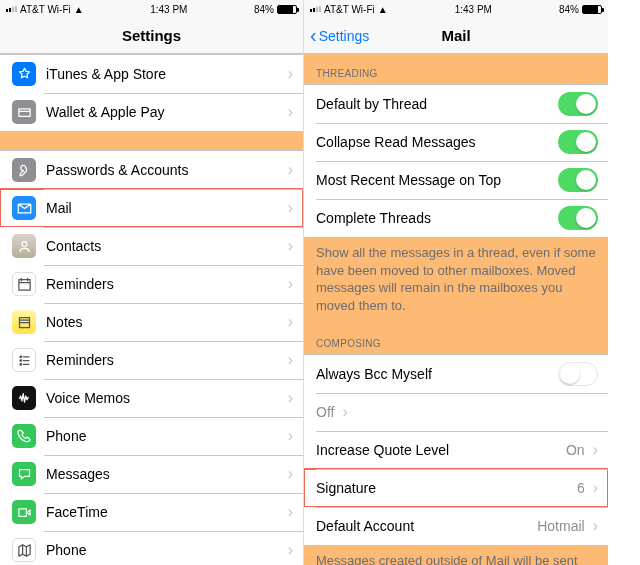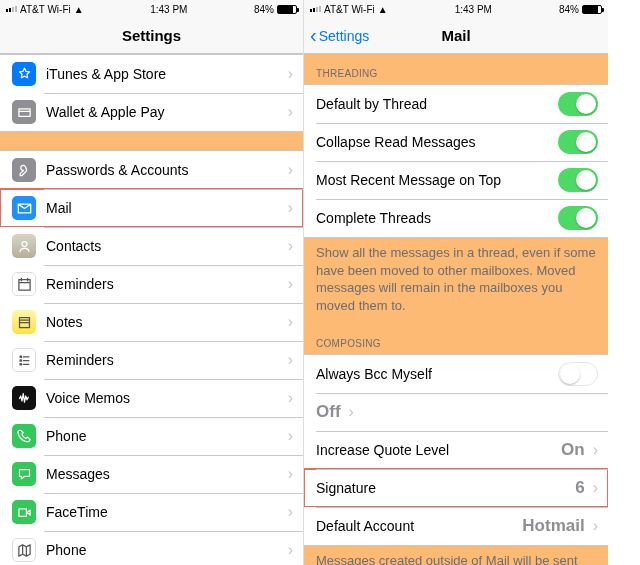--- a/index.html
+++ b/index.html
@@ -58,21 +58,21 @@
     content:''; position:absolute; left:44px; right:0; top:0; height:1px; background:#c8c7cc;
   }
   .pane-right .row + .row::before { left: 12px; }
   .row .icon {
     width: 24px; height: 24px; border-radius: 5px; margin-right: 10px;
     display:flex; align-items:center; justify-content:center; flex-shrink:0;
     color:#fff;
   }
   .row .icon svg { width: 15px; height: 15px; }
   .row .label { flex: 1; font-size: 14px; }
-  .row .detail { color: #8e8e93; font-size: 17px; padding-right: 4px; font-weight: bold; }
+  .row .detail { color: #8e8e93; font-size: 14px; padding-right: 4px; }
   .chev { color: #c7c7cc; font-size: 16px; font-weight: 300; flex-shrink:0; margin-left:4px;}
   .highlight { outline: 2px solid #e96a56; outline-offset: -1px; }
   
   .toggle {
     width: 40px; height: 24px; border-radius: 12px; position: relative; flex-shrink:0;
     transition: background .2s;
   }
   .toggle.on { background: #4cd964; }
   .toggle.off { background: #fff; border: 1.5px solid #e5e5ea; }
   .toggle .knob {

